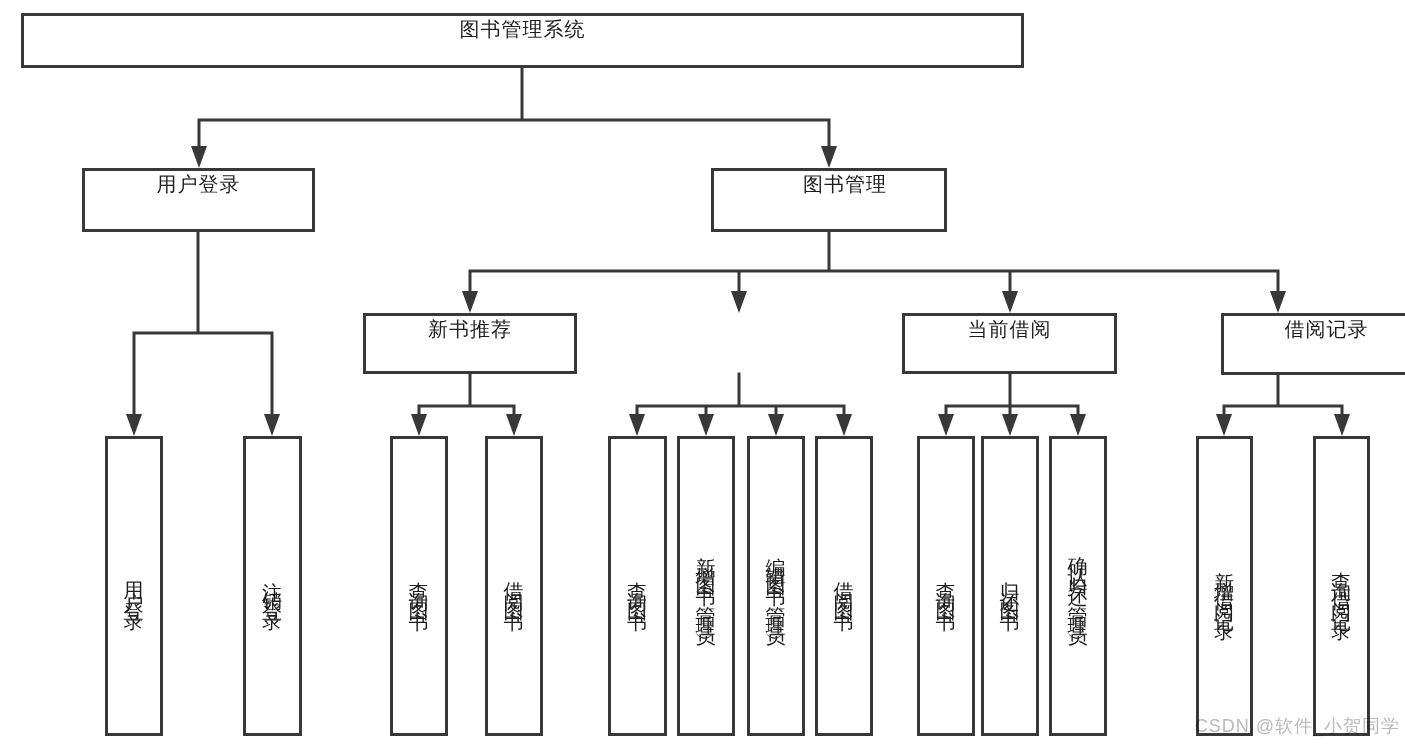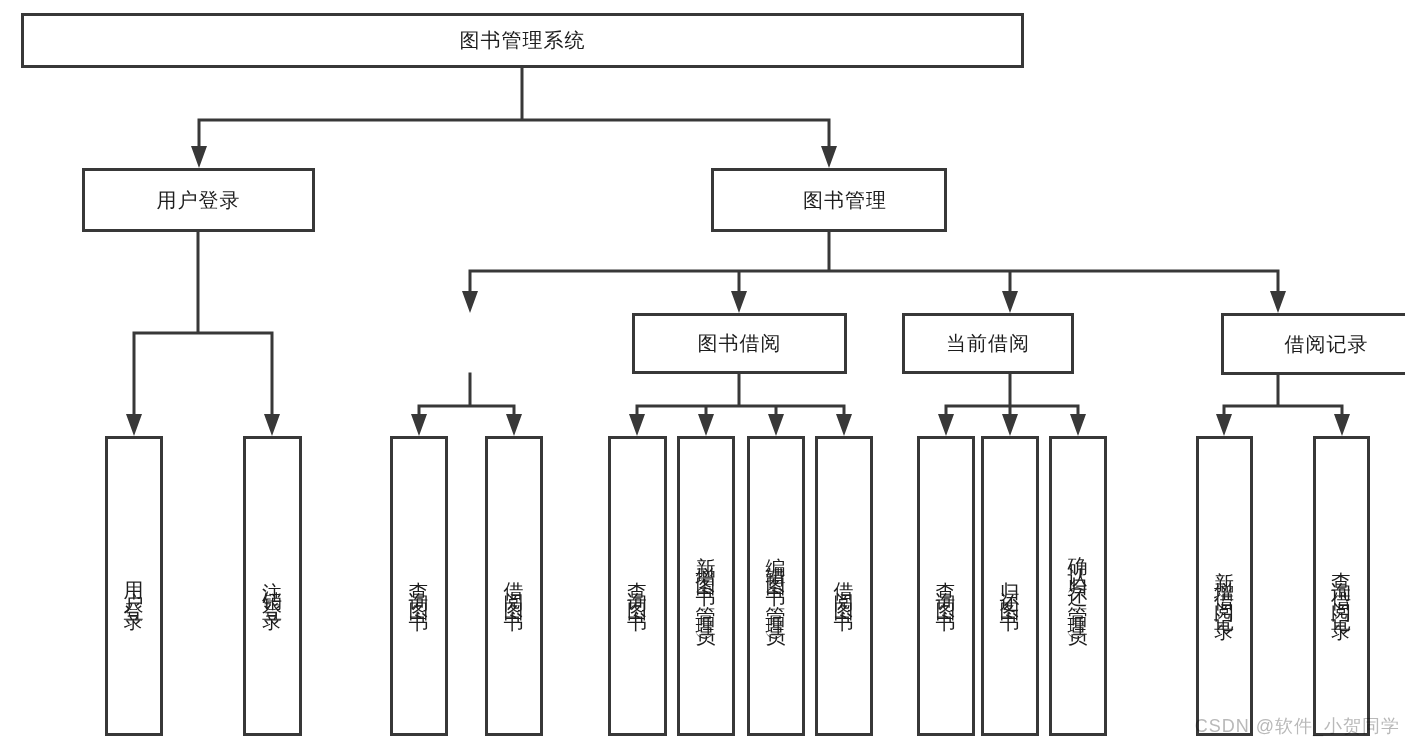--- a/index.html
+++ b/index.html
@@ -16,21 +16,21 @@
     position: absolute;
     left: 0; top: 0;
     width: 1405px; height: 747px;
   }
   .node {
     position: absolute;
     box-sizing: border-box;
     background: #ffffff;
     border: 3px solid #383838;
     display: flex;
-    align-items: center;
+    align-items: flex-start;
     justify-content: center;
   }
   .node .hlabel {
     font-size: 20px;
     letter-spacing: 1px;
     white-space: nowrap;
   }
   .leaf {
     position: absolute;
     box-sizing: border-box;
@@ -95,24 +95,24 @@
     <span class="hlabel">图书管理系统</span>
   </div>
 
   <div class="node" style="left:82px; top:168px; width:233px; height:64px;">
     <span class="hlabel">用户登录</span>
   </div>
   <div class="node" style="left:711px; top:168px; width:236px; height:64px;padding-left:32px;">
     <span class="hlabel">图书管理</span>
   </div>
 
-  <div class="node" style="left:632px; top:313px; width:215px; height:61px;">
-    <span class="hlabel">图书借阅</span>
+  <div class="node" style="left:363px; top:313px; width:214px; height:61px;">
+    <span class="hlabel">新书推荐</span>
   </div>
-  <div class="node" style="left:902px; top:313px; width:172px; height:61px;">
+  <div class="node" style="left:902px; top:313px; width:215px; height:61px;">
     <span class="hlabel">当前借阅</span>
   </div>
   <div class="node" style="left:1173px; top:313px; width:211px; height:62px;margin-left:48px;">
     <span class="hlabel">借阅记录</span>
   </div>
 
   <div class="leaf" style="left:105px; width:58px;">
     <span class="vlabel">用户登录</span>
   </div>
   <div class="leaf" style="left:243px; width:59px;">

